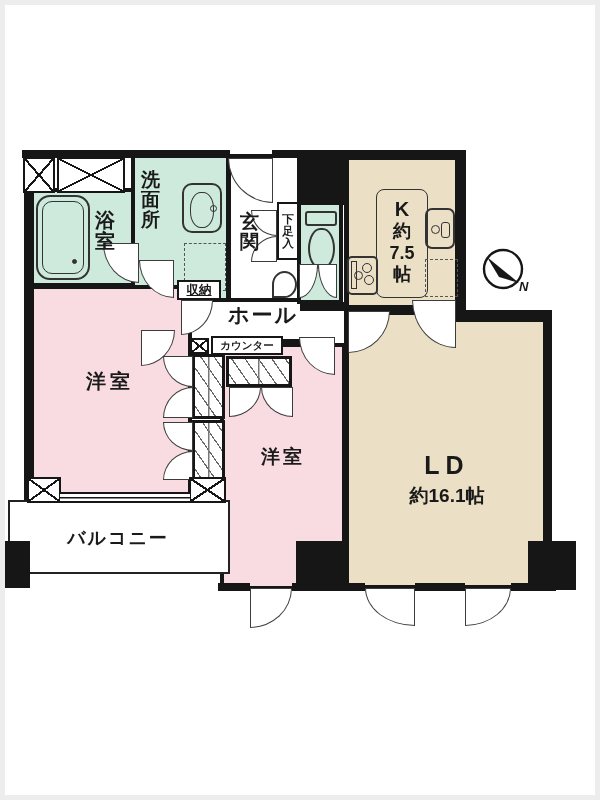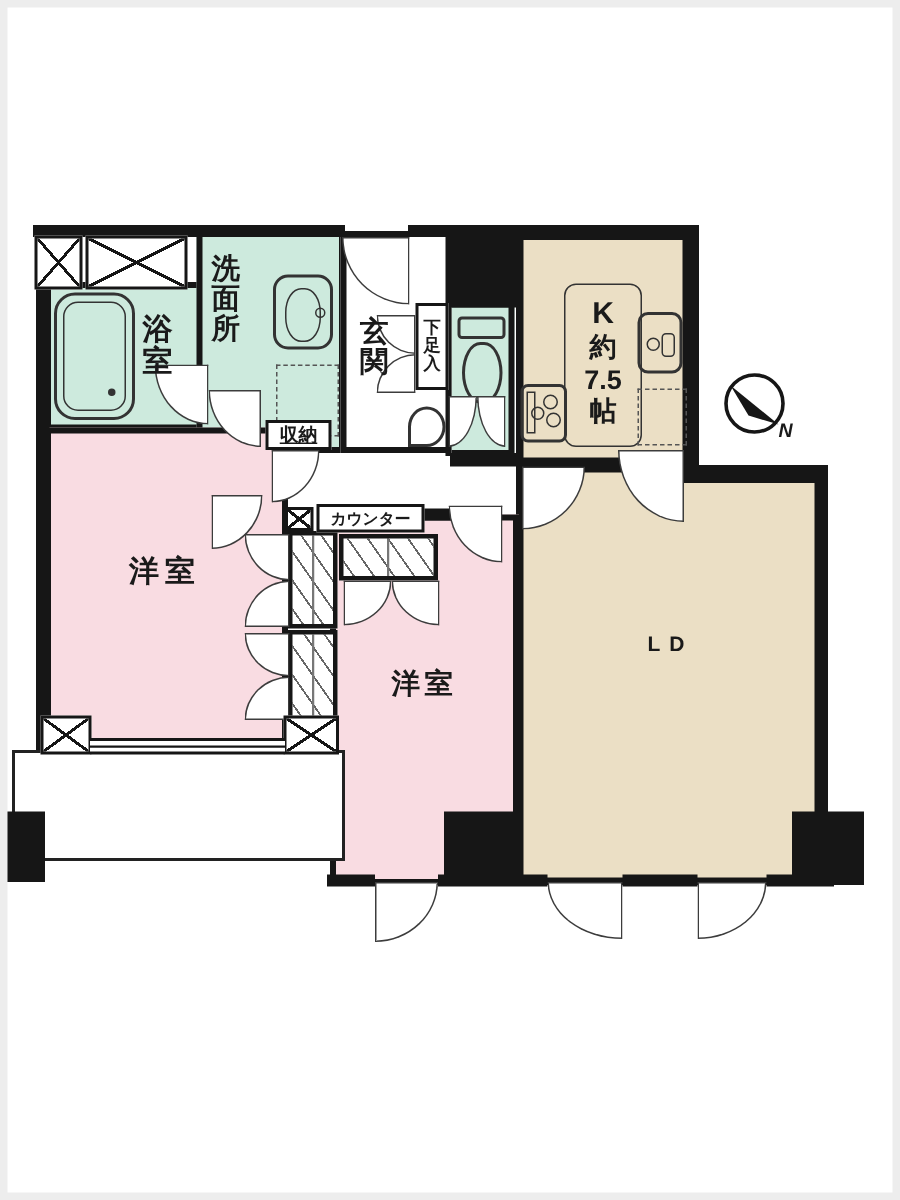--- a/index.html
+++ b/index.html
@@ -163,28 +163,35 @@
   <div class="vlabel" style="left:237px;top:212px;width:25px;font-size:19px;">
     <span>玄</span>
     <span>関</span>
   </div>
   <div class="vlabel" style="left:384px;top:197px;width:36px;font-size:18px;line-height:1.2;">
     <span style="font-size:20px;">K</span>
     <span>約</span>
     <span>7.5</span>
     <span>帖</span>
   </div>
+  <div class="hlabel" style="left:215px;top:301px;width:96px;font-size:21px;letter-spacing:2px;">
+    <span>ホール</span>
+  </div>
   <div class="hlabel" style="left:58px;top:368px;width:104px;font-size:19px;line-height:1.35;">
     <div style="letter-spacing:4px;font-size:20px;">洋室</div>
   </div>
   <div class="hlabel" style="left:233px;top:444px;width:100px;font-size:18px;line-height:1.35;">
     <div style="letter-spacing:3px;font-size:19px;">洋室</div>
   </div>
   <div class="hlabel" style="left:397px;top:420px;width:100px;font-size:19px;line-height:1.4;">
-    <div style="letter-spacing:6px;font-size:14px;">LD</div>
+    <div style="letter-spacing:6px;font-size:25px;margin-top:28px;">LD</div>
+    <div>約16.1帖</div>
+  </div>
+  <div class="hlabel" style="left:30px;top:526px;width:176px;font-size:18px;letter-spacing:2px;z-index:30;">
+    <span>バルコニー</span>
   </div>
 
   <div style="position:absolute;left:478px;top:246px;width:60px;height:58px;z-index:30;">
     <svg width="60" height="58" viewBox="0 0 60 58">
       <circle cx="25" cy="23" r="19" fill="#fff" stroke="#161616" stroke-width="2.4"></circle>
       <polygon points="9,11 41,37 21,31" fill="#161616"></polygon>
     </svg>
     <span style="position:absolute;left:41px;top:33px;font-size:13px;font-weight:700;font-style:italic;">N</span>
   </div>
 </div>

